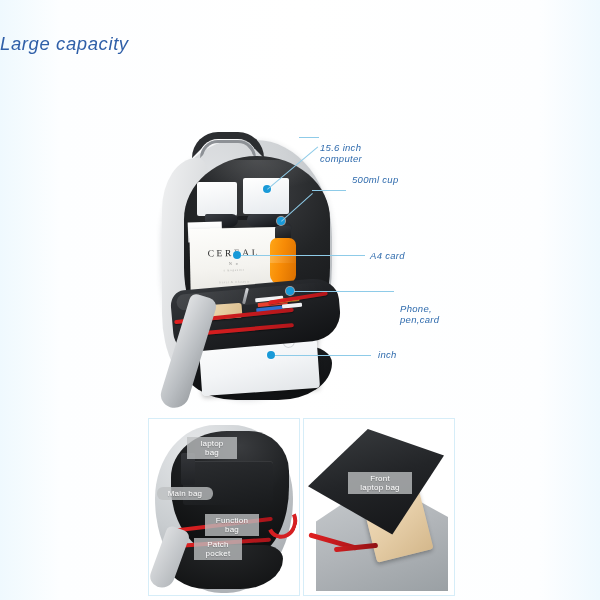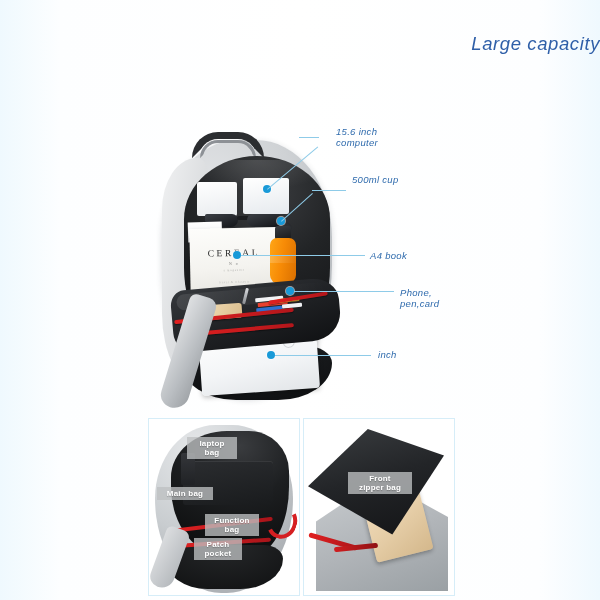--- a/index.html
+++ b/index.html
@@ -13,21 +13,21 @@
   #stage{
     position:absolute;inset:0;
     width:600px;height:600px;
     background:
       linear-gradient(90deg,#eff9fe 0px,#fdfeff 60px,#ffffff 300px,#fdfeff 540px,#eff9fe 600px);
   }
 
   
   .title{
     position:absolute;left:0;top:32px;width:600px;
-    text-align:right;
+    text-align:left;
     color:#2f5fa8;
     font-style:italic;
     font-size:18.5px;
     letter-spacing:0.6px;
     line-height:23px;
     font-family:"Liberation Sans", sans-serif;
   }
   .title .l2{display:block;}
 
   
@@ -245,21 +245,20 @@
   .diag{
     position:absolute;background:#8ecbe8;height:1px;transform-origin:0 0;
   }
 
   
   .panel{
     position:absolute;top:418px;height:176px;
     border:1px solid #d6edf8;
     background:#ffffff;
     overflow:hidden;
-    font-weight:bold;
   }
   .panel.left{left:148px;width:150px;}
   .panel.right{left:303px;width:150px;}
 
   
   .p-shell{
     position:absolute;left:6px;top:6px;width:138px;height:168px;
     background:radial-gradient(90% 80% at 30% 15%,#e6e8ea,#c9cdd0 60%,#aeb2b6 100%);
     border-radius:64px 64px 70px 70px / 78px 78px 100px 100px;
   }
@@ -412,65 +411,65 @@
     <div class="zip-red zip3"></div>
     <div class="zip-red zip1"></div>
     <div class="zip-red zip2"></div>
 
     <div class="strap"></div>
   </div>
 
   <div class="dot" style="left:263px;top:185px;"></div>
   <div class="diag" style="left:267px;top:189px;width:66px;transform:rotate(-40deg);"></div>
   <div class="cl" style="left:299px;top:137px;width:20px;"></div>
-  <div class="lbl" style="left:320px;top:126px;margin-left:16px;">15.6 inch
+  <div class="lbl" style="left:320px;top:142px;">15.6 inch
 computer</div>
 
   <div class="dot" style="left:277px;top:217px;"></div>
   <div class="diag" style="left:281px;top:221px;width:42px;transform:rotate(-42deg);"></div>
   <div class="cl" style="left:312px;top:190px;width:34px;"></div>
   <div class="lbl" style="left:352px;top:174px;">500ml cup</div>
 
   <div class="dot" style="left:233px;top:251px;"></div>
   <div class="cl" style="left:241px;top:255px;width:124px;"></div>
-  <div class="lbl" style="left:370px;top:250px;">A4 book</div>
+  <div class="lbl" style="left:370px;top:250px;">A4 card</div>
 
   <div class="dot" style="left:286px;top:287px;"></div>
   <div class="cl" style="left:294px;top:291px;width:100px;"></div>
-  <div class="lbl" style="left:400px;top:287px;">Phone,
+  <div class="lbl" style="left:400px;top:303px;">Phone,
 pen,card</div>
 
   <div class="dot" style="left:267px;top:351px;"></div>
   <div class="cl" style="left:275px;top:355px;width:96px;"></div>
   <div class="lbl" style="left:378px;top:349px;">inch</div>
 
   <div class="panel left">
     <div class="p-shell"></div>
     <div class="p-cavity"></div>
     <div class="p-sleeve"></div>
     <div class="p-sleeve-tab"></div>
     <div class="p-base"></div>
     <div class="p-redloop"></div>
     <div class="p-zipA"></div>
     <div class="p-zipB"></div>
     <div class="p-strap"></div>
 
     <div class="plbl" style="left:38px;top:18px;width:44px;">laptop
 bag</div>
-    <div class="plbl" style="left:8px;top:68px;width:50px;">Main bag</div>
+    <div class="plbl" style="left:8px;top:68px;width:50px;border-radius:6px;">Main bag</div>
     <div class="plbl" style="left:56px;top:95px;width:48px;">Function
 bag</div>
     <div class="plbl" style="left:45px;top:119px;width:42px;">Patch
 pocket</div>
   </div>
 
   <div class="panel right">
     <div class="r-grey"></div>
     <div class="r-tab"></div>
     <div class="r-black"></div>
     <div class="r-zip"></div>
     <div class="r-zip2"></div>
 
     <div class="plbl" style="left:44px;top:53px;width:58px;">Front
-zipper bag</div>
+laptop bag</div>
   </div>
 
 </div>
 
 </body></html>

